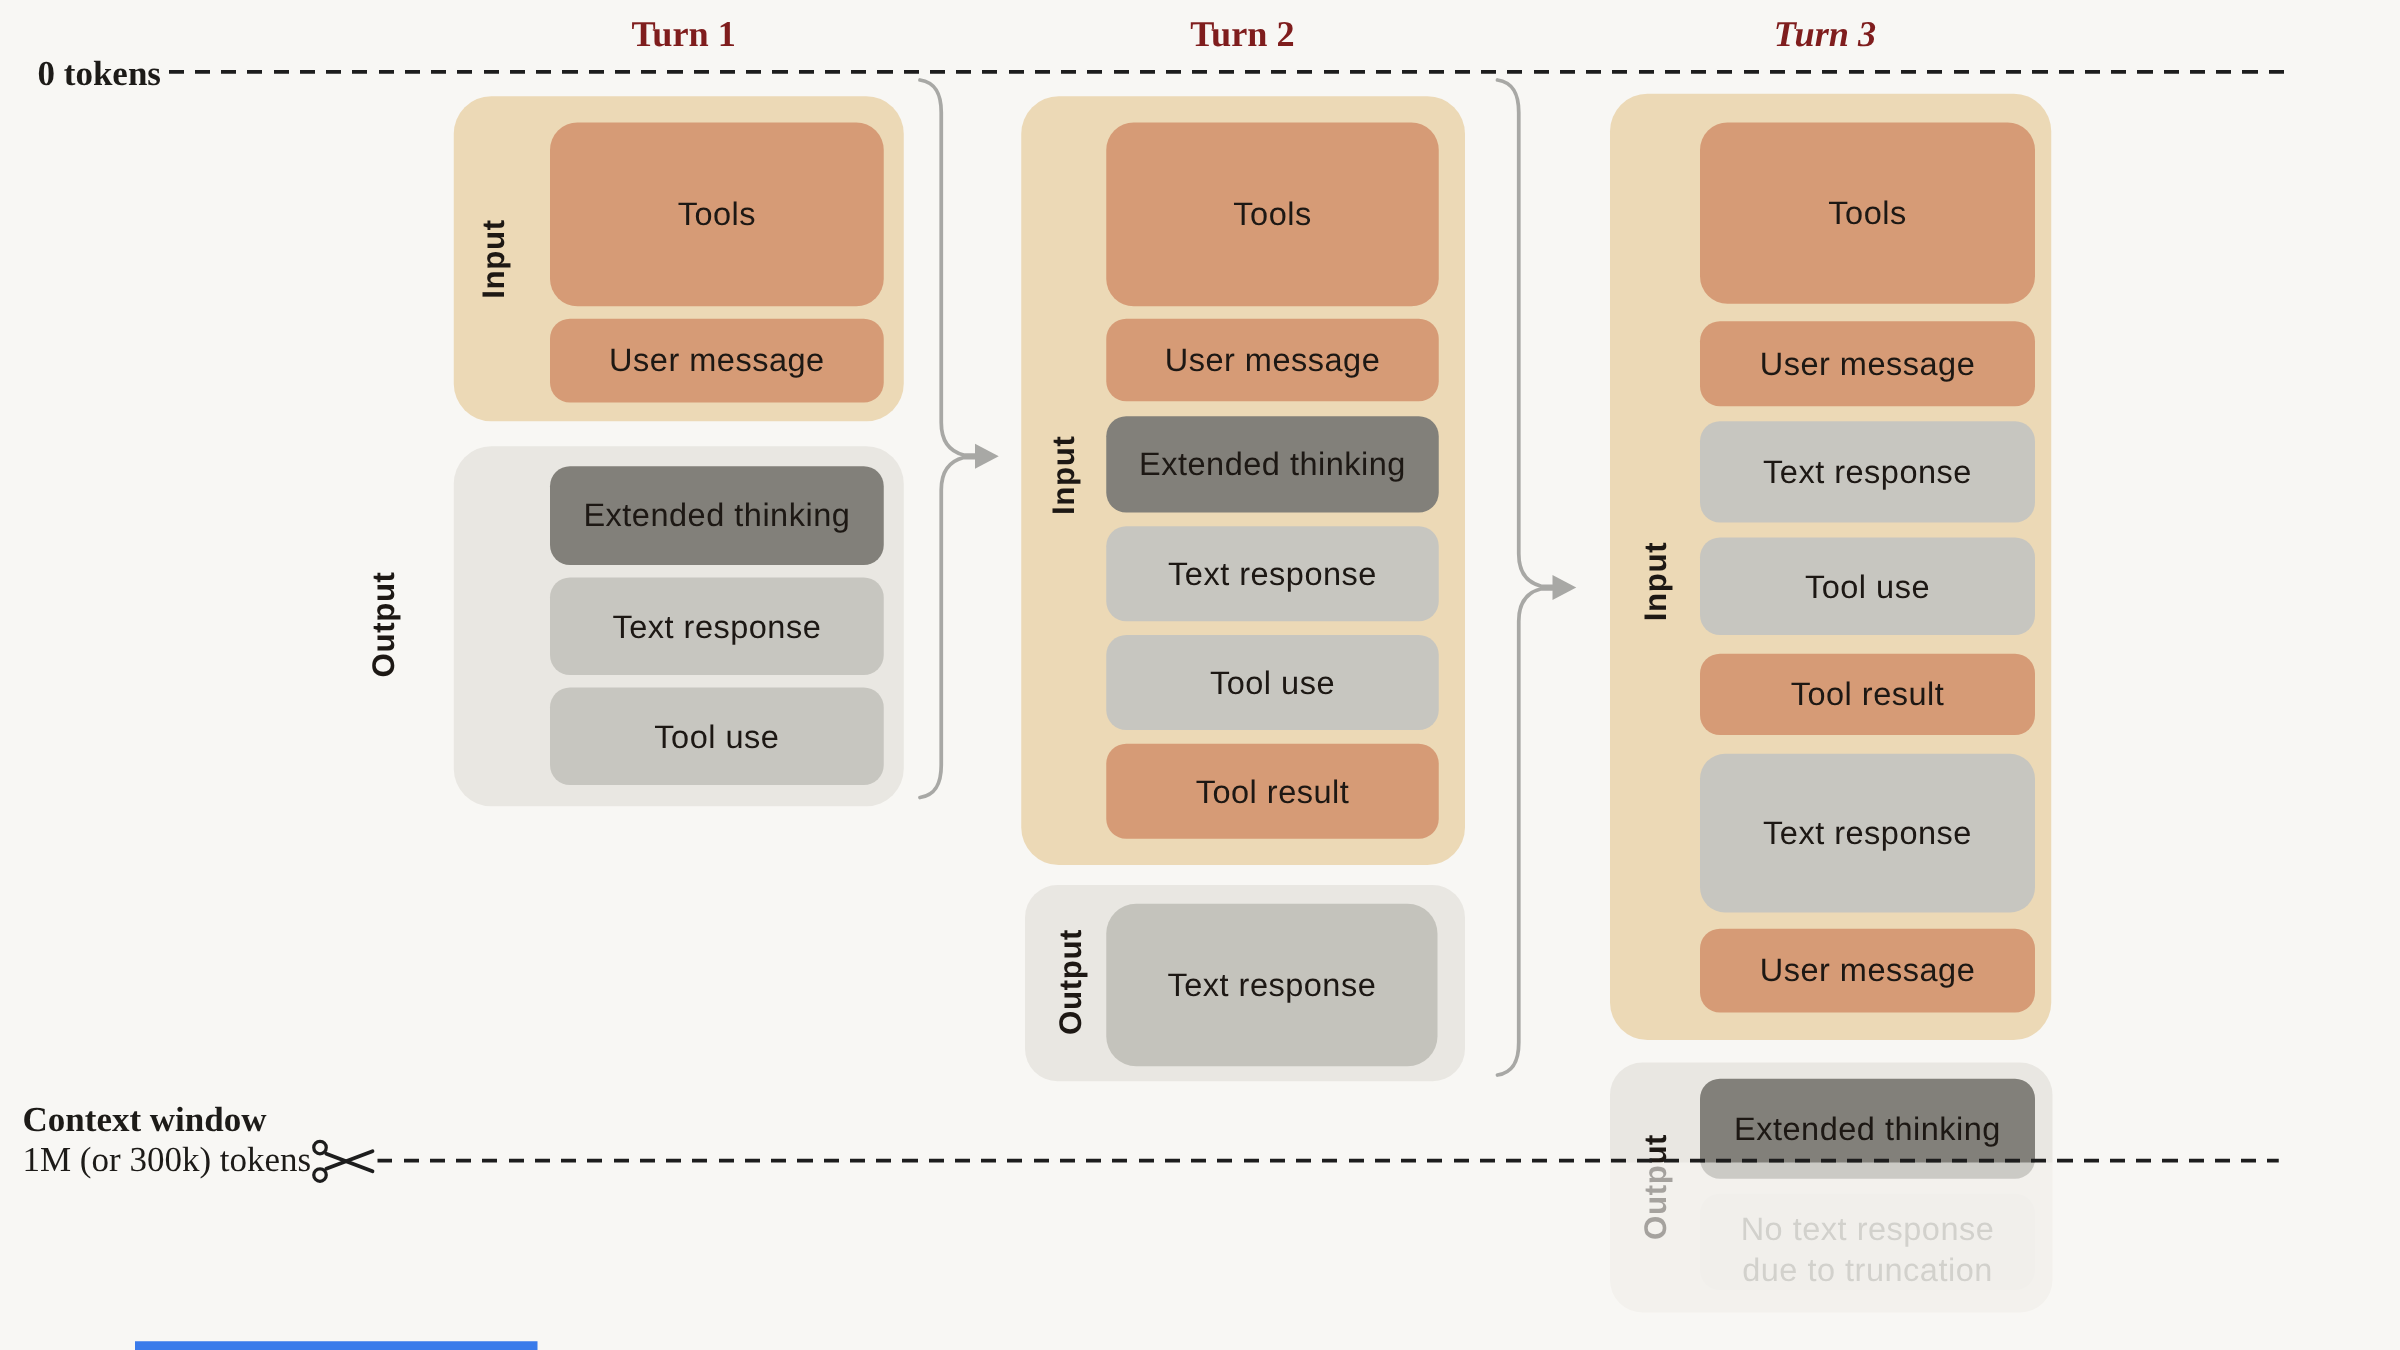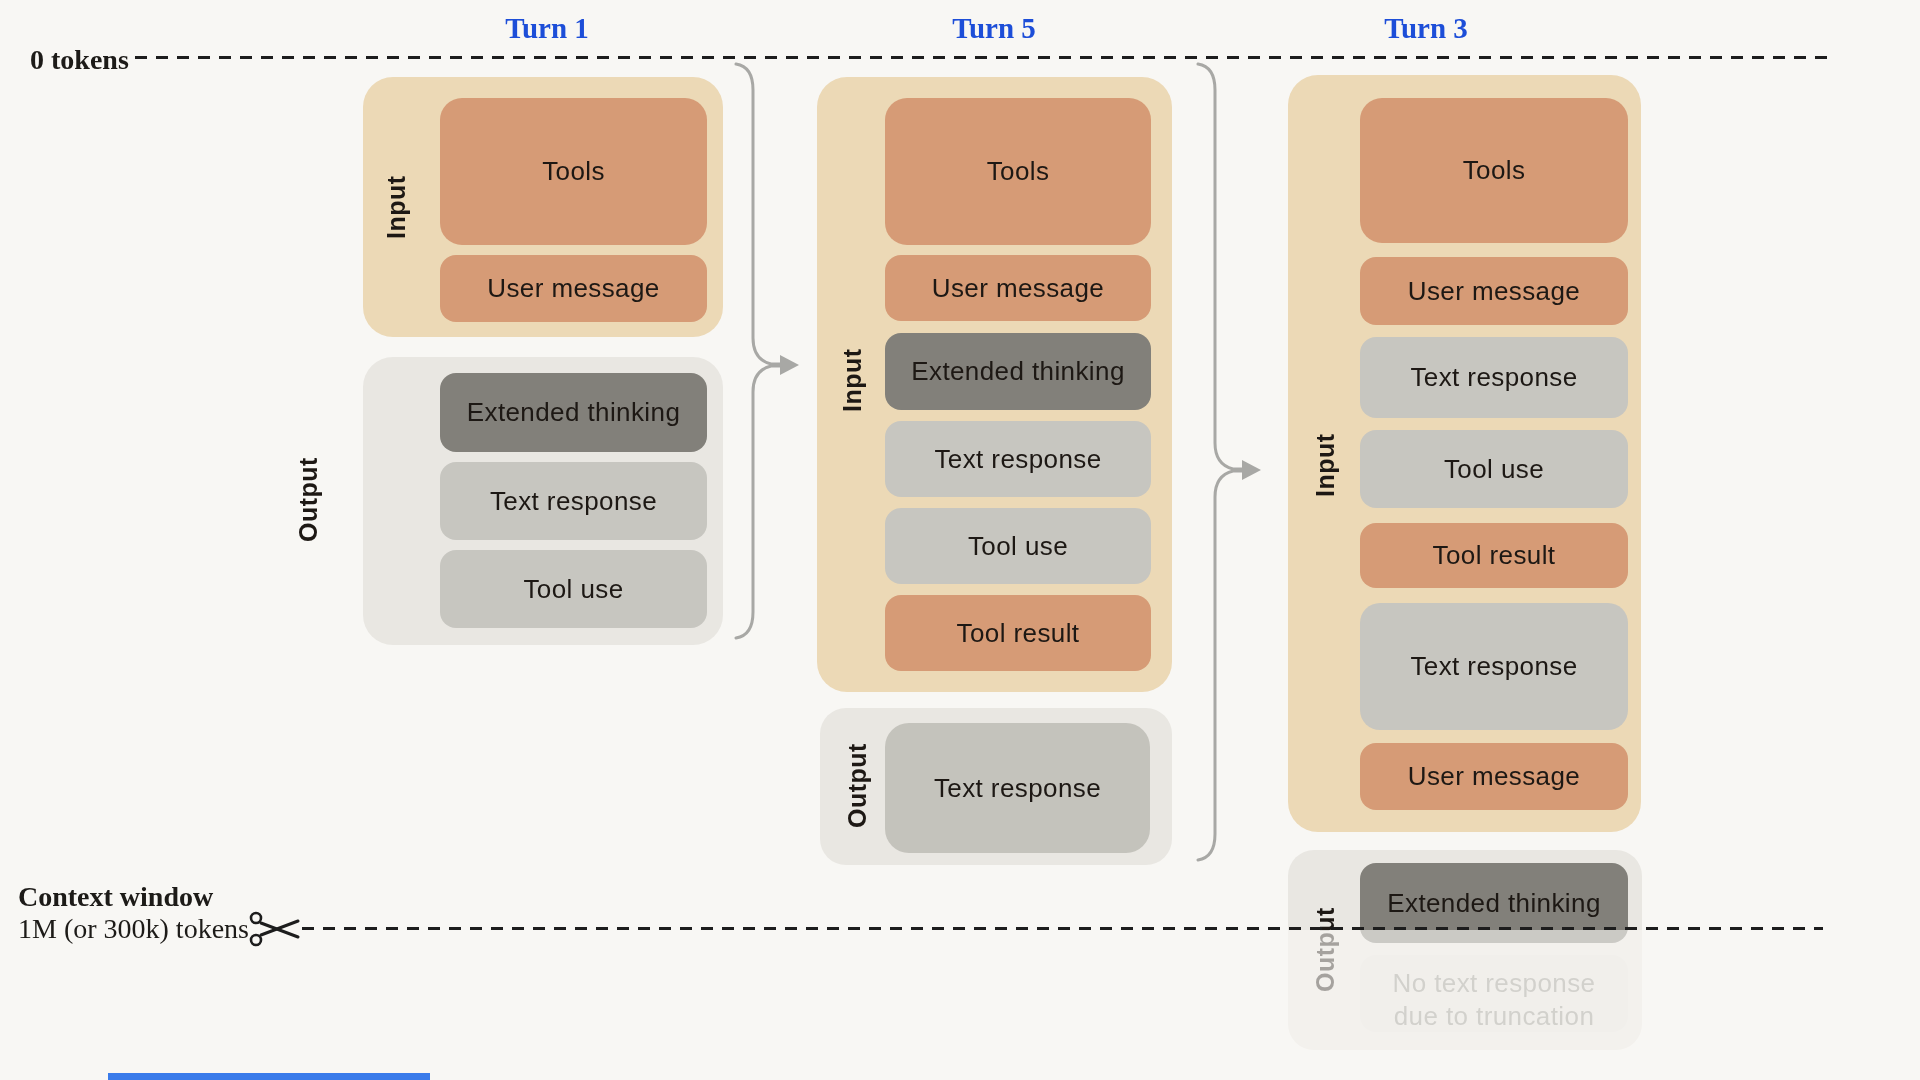--- a/index.html
+++ b/index.html
@@ -1,20 +1,20 @@
 <!DOCTYPE html>
 <html style="--background: #f8f7f4; --tan-container: #ecd9b6; --salmon-block: #d69b76; --dark-block: #82807a; --gray-block: #c7c6c0; --gray-block-large: #c4c3bc; --output-container: #e9e7e2; --faded-block-bg: #e4e2de; --faded-text: #94938d; --text-dark: #1d1814; --line-color: #1d1d1d; --brace-color: #a8a8a5; --blue-bar: #3a7bea;"><head>
 <meta charset="utf-8">
 <style>
   html,body{margin:0;padding:0;}
   #canvas{position:relative;width:1920px;height:1080px;overflow:hidden;
           background:var(--background,#f8f7f4);
           font-family:"Liberation Sans",sans-serif;}
   .turn-title{position:absolute;top:12px;width:210px;text-align:center;
-              font-weight:bold;font-size:29px;color:#1d4ed8;
+              font-weight:bold;font-size:29px;color:#7f1d1d;
               font-family:"Liberation Serif","DejaVu Serif",serif;}
   .axis-label{position:absolute;font-size:28px;color:#1d1b18;
               font-family:"Liberation Serif","DejaVu Serif",serif;}
   .dashline{position:absolute;height:3px;
             background:repeating-linear-gradient(90deg,var(--line-color,#1d1d1d) 0 12px,transparent 12px 21px);}
   .container{position:absolute;}
   .tan{background:var(--tan-container,#ecd9b6);border-radius:30px;}
   .outbox{background:var(--output-container,#e9e7e2);border-radius:26px;}
   .block{position:absolute;display:flex;flex-direction:column;align-items:center;justify-content:center;
          text-align:center;font-size:26px;letter-spacing:.4px;line-height:1.25;
@@ -41,22 +41,22 @@
 </style>
 </head>
 <body>
 
 <div id="canvas">
 
   <div class="axis-label" style="left:30px;top:44px;font-weight:bold;">0 tokens</div>
   <div class="dashline" style="left:135px;top:56px;width:1693px;"></div>
 
   <div class="turn-title" style="left:442px;">Turn 1</div>
-  <div class="turn-title" style="left:889px;">Turn 5</div>
-  <div class="turn-title" style="left:1321px;">Turn 3</div>
+  <div class="turn-title" style="left:889px;">Turn 2</div>
+  <div class="turn-title" style="left:1355px;font-style:italic;">Turn 3</div>
 
   <div class="container tan" style="left:363px;top:77px;width:360px;height:260px;"></div>
   <div class="vlabel" style="left:381px;top:141px;width:30px;height:132px;">Input</div>
   <div class="block blk-salmon" style="left:440px;top:98px;width:267px;height:147px;border-radius:22px;">Tools</div>
   <div class="block blk-salmon" style="left:440px;top:255px;width:267px;height:67px;border-radius:16px;">User message</div>
 
   <div class="container outbox" style="left:363px;top:357px;width:360px;height:288px;border-radius:30px;"></div>
   <div class="vlabel" style="left:293px;top:432px;width:30px;height:136px;">Output</div>
   <div class="block blk-dark" style="left:440px;top:373px;width:267px;height:79px;border-radius:16px;">Extended thinking</div>
   <div class="block blk-gray" style="left:440px;top:462px;width:267px;height:78px;border-radius:16px;">Text response</div>

